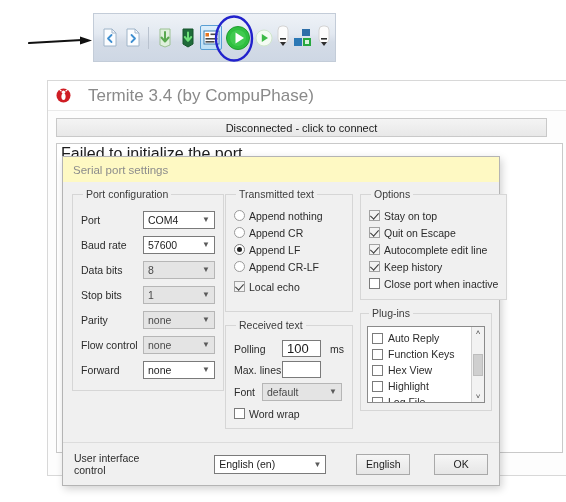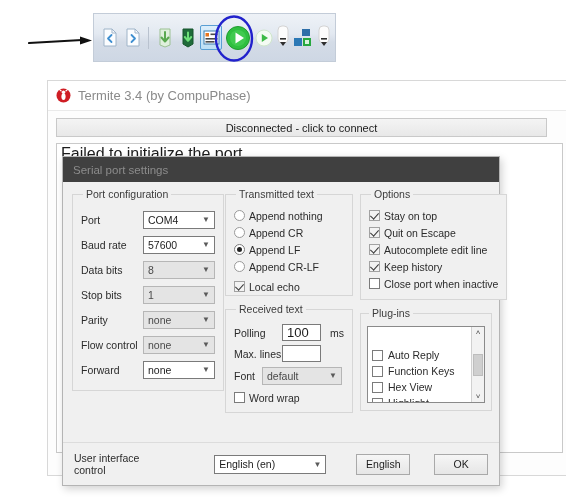--- a/index.html
+++ b/index.html
@@ -85,22 +85,22 @@
   #termite-titlebar {
     height: 30px;
     display: flex;
     align-items: center;
     padding-left: 8px;
     background: #ffffff;
     border-bottom: 1px solid #eaeaea;
     box-sizing: border-box;
   }
   #termite-title-text {
-    margin-left: 7px;
-    font-size: 13px;
+    margin-left: 17px;
+    font-size: 17px;
     color: #8a8a8a;
   }
   #connect-bar {
     margin: 7px 24px 0 8px;
     height: 19px;
     background: linear-gradient(to bottom, #f4f4f4, #e8e8e8);
     border: 1px solid #c9c9c9;
     display: flex;
     align-items: center;
     justify-content: center;
@@ -131,21 +131,21 @@
     top: 156px;
     width: 438px;
     height: 330px;
     background: #f0f0f0;
     border: 1px solid #b4b4b4;
     box-shadow: 2px 3px 8px rgba(0,0,0,0.18);
     box-sizing: border-box;
   }
   #dialog-titlebar {
     height: 25px;
-    background: #404040;
+    background: #fef9c3;
     display: flex;
     align-items: center;
     padding-left: 10px;
     box-sizing: border-box;
   }
   #dialog-title-text {
     font-size: 11.5px;
     color: #8c8c8c;
   }
   #dialog-body {
@@ -286,21 +286,20 @@
     background: #ffffff;
     height: 77px;
     box-sizing: border-box;
     display: flex;
     overflow: hidden;
   }
   #plugin-items {
     flex: 1;
     padding: 3px 0 12px 4px;
     overflow: hidden;
-    margin-top: 17px;
   }
   .plugin-row {
     display: flex;
     align-items: center;
     gap: 5px;
     height: 16px;
   }
   #plugin-scroll {
     width: 13px;
     background: #f2f2f2;
@@ -542,21 +541,21 @@
             <span class="cval">none</span>
             <span class="carrow">▼</span>
           </div>
         </div>
 
       </fieldset>
     </div>
 
     <div class="col col-mid">
 
-      <fieldset class="group" style="padding-bottom:0;">
+      <fieldset class="group" style="padding-bottom:16px;">
         <legend>Transmitted text</legend>
 
         <div class="radio-row">
           <span class="radio dim"></span>
           <span class="rlabel">Append nothing</span>
         </div>
         <div class="radio-row">
           <span class="radio dim"></span>
           <span class="rlabel">Append CR</span>
         </div>

